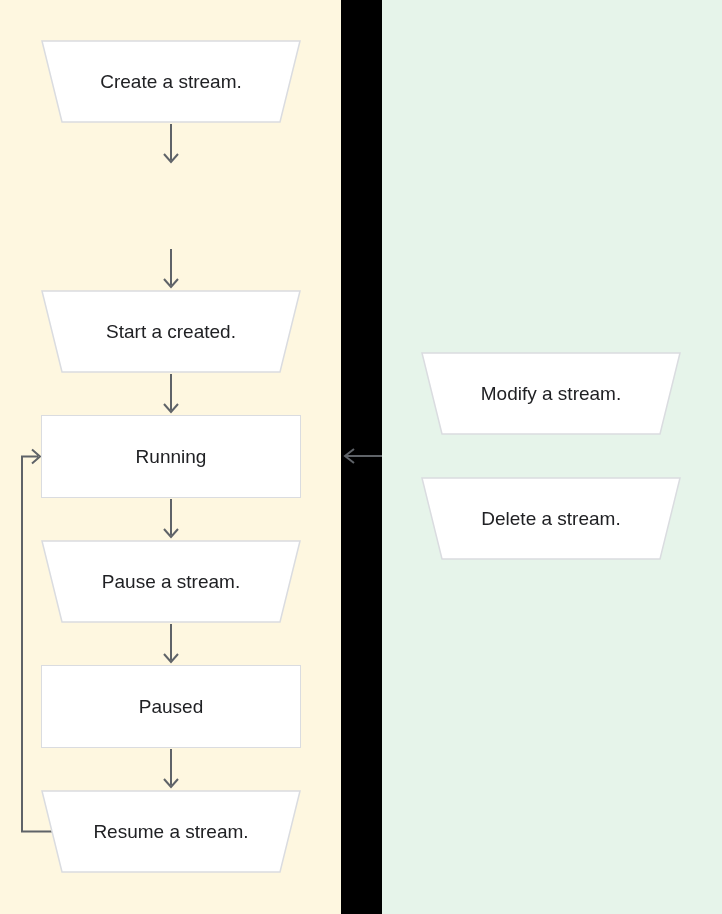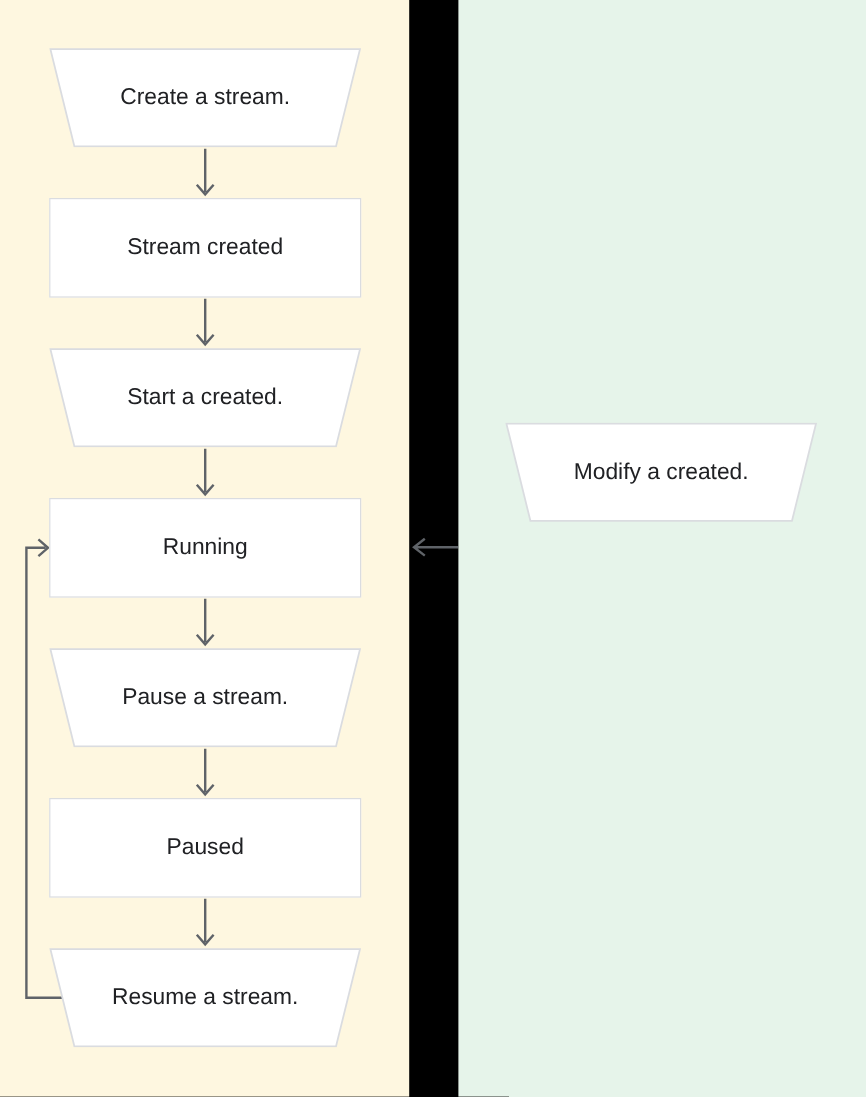--- a/index.html
+++ b/index.html
@@ -66,23 +66,20 @@
       <path d="M53 831.5 L22 831.5 L22 456.5 L38 456.5 M32 449.5 L40 456.5 L32 463.5"></path>
     </svg>
 
     <div class="node trap" style="left:41px; top:40px">
       <svg width="260" height="83" viewBox="0 0 260 83">
         <polygon points="1,1 259,1 239,82 21,82"></polygon>
       </svg>
       <span class="label">Create a stream.</span>
     </div>
 
-    <div class="node rect" style="left:41px; top:165px">
-      <span class="label">Stream created</span>
-    </div>
 
     <div class="node trap" style="left:41px; top:290px">
       <svg width="260" height="83" viewBox="0 0 260 83">
         <polygon points="1,1 259,1 239,82 21,82"></polygon>
       </svg>
       <span class="label">Start a created.</span>
     </div>
 
     <div class="node trap" style="left:41px; top:540px">
       <svg width="260" height="83" viewBox="0 0 260 83">
@@ -109,18 +106,24 @@
 
   <svg class="gap-arrow" width="41" height="28" viewBox="0 0 41 28" aria-hidden="true">
     <path d="M41 14 H5 M13 7 L4 14 L13 21"></path>
   </svg>
 
   <section class="panel right">
     <div class="node trap" style="left:39px; top:352px">
       <svg width="260" height="83" viewBox="0 0 260 83">
         <polygon points="1,1 259,1 239,82 21,82"></polygon>
       </svg>
-      <span class="label">Modify a created.</span>
+      <span class="label">Modify a stream.</span>
     </div>
 
+    <div class="node trap" style="left:39px; top:477px">
+      <svg width="260" height="83" viewBox="0 0 260 83">
+        <polygon points="1,1 259,1 239,82 21,82"></polygon>
+      </svg>
+      <span class="label">Delete a stream.</span>
+    </div>
   </section>
 
 </div>
 
 </body></html>

